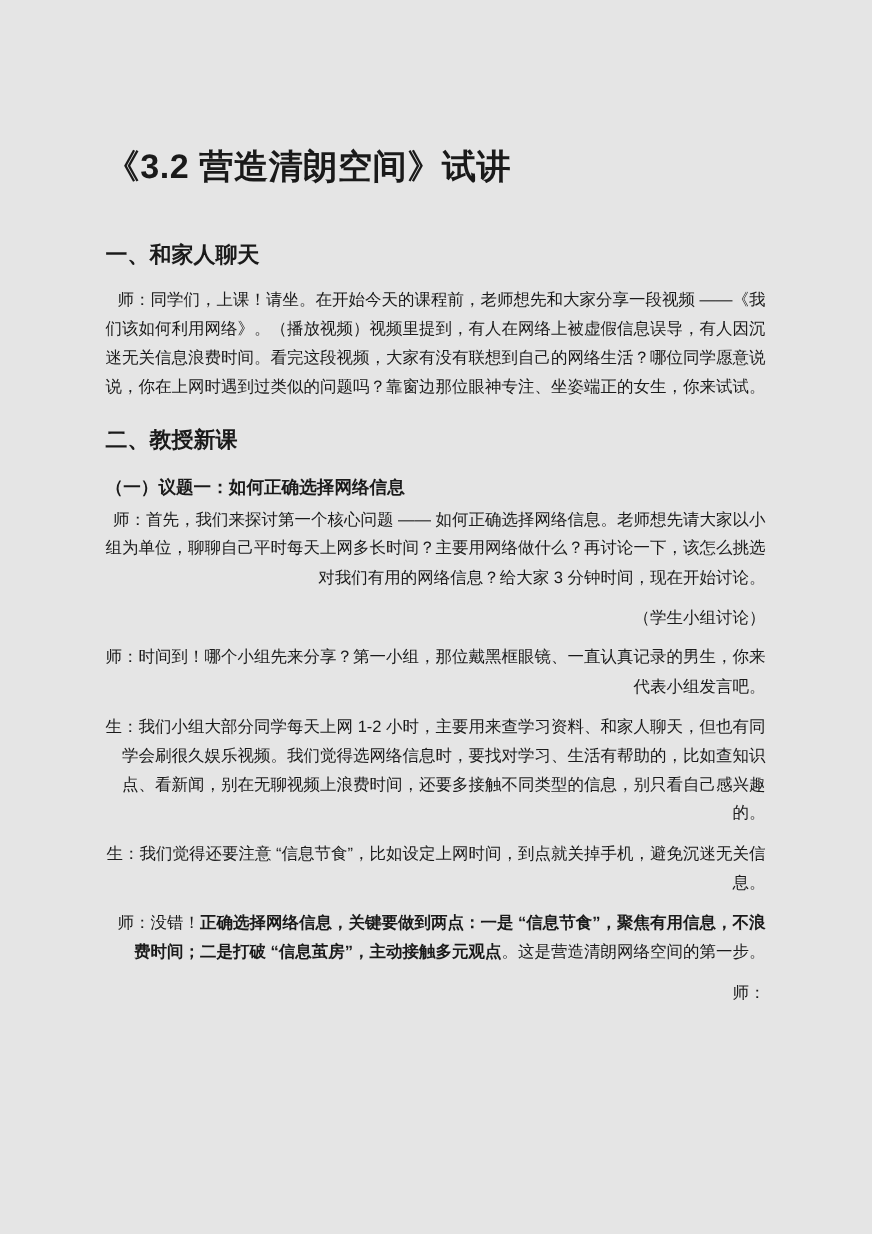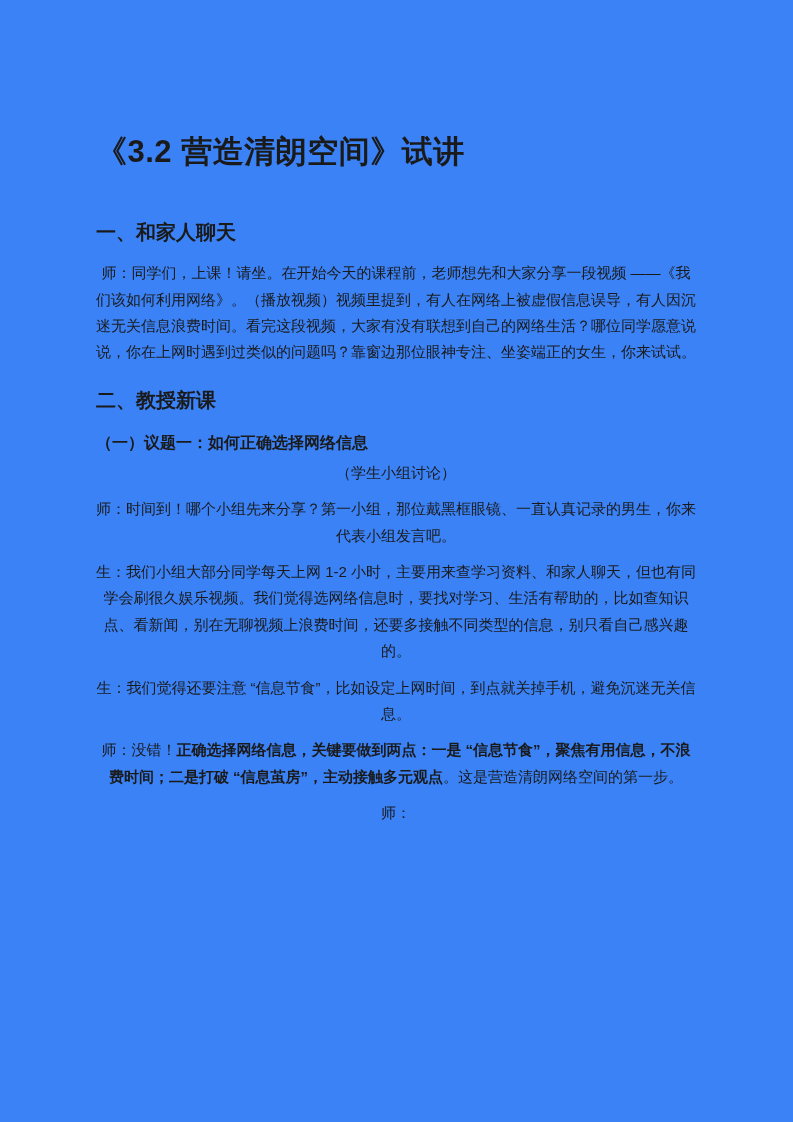--- a/index.html
+++ b/index.html
@@ -5,21 +5,21 @@
   html, body {
     margin: 0;
     padding: 0;
     background: #ffffff;
   }
   .page {
     position: relative;
     width: 793px;
     height: 1122px;
     box-sizing: border-box;
-    background: #3b82f6;
+    background: #e5e5e5;
     color: #1a1a1a;
     padding: 133px 97px 40px 96px;
     overflow: hidden;
     font-family: "Liberation Sans", "DejaVu Sans", sans-serif;
   }
   .doc-title {
     font-size: 31px;
     font-weight: 700;
     line-height: 1.2;
     margin: 0 0 48px 0;
@@ -35,35 +35,36 @@
     font-size: 16px;
     font-weight: 700;
     line-height: 1.5;
     margin: 18px 0 4px 0;
     font-family: Liberation Mono, monospace;
   }
   .para {
     font-size: 15px;
     line-height: 26.4px;
     margin: 0 0 10px 0;
-    text-align: center;
+    text-align: right;
     word-break: break-all;
   }
   .bold { font-weight: 700; }
 </style>
 </head>
 <body>
 
 <div class="page">
   <h1 class="doc-title">《3.2 营造清朗空间》试讲</h1>
   <div>
       <div class="h1"><span>一、和家人聊天</span></div>
       <p class="para"><span>师：同学们，上课！请坐。在开始今天的课程前，老师想先和大家分享一段视频 ——《我们该如何利用网络》。（播放视频）视频里提到，有人在网络上被虚假信息误导，有人因沉迷无关信息浪费时间。看完这段视频，大家有没有联想到自己的网络生活？哪位同学愿意说说，你在上网时遇到过类似的问题吗？靠窗边那位眼神专注、坐姿端正的女生，你来试试。</span></p>
       <div class="h1"><span>二、教授新课</span></div>
       <div class="h2"><span>（一）议题一：如何正确选择网络信息</span></div>
+      <p class="para"><span>师：首先，我们来探讨第一个核心问题 —— 如何正确选择网络信息。老师想先请大家以小组为单位，聊聊自己平时每天上网多长时间？主要用网络做什么？再讨论一下，该怎么挑选对我们有用的网络信息？给大家 3 分钟时间，现在开始讨论。</span></p>
       <p class="para"><span>（学生小组讨论）</span></p>
       <p class="para"><span>师：时间到！哪个小组先来分享？第一小组，那位戴黑框眼镜、一直认真记录的男生，你来代表小组发言吧。</span></p>
       <p class="para"><span>生：我们小组大部分同学每天上网 1-2 小时，主要用来查学习资料、和家人聊天，但也有同学会刷很久娱乐视频。我们觉得选网络信息时，要找对学习、生活有帮助的，比如查知识点、看新闻，别在无聊视频上浪费时间，还要多接触不同类型的信息，别只看自己感兴趣的。</span></p>
       <p class="para"><span>生：我们觉得还要注意 “信息节食”，比如设定上网时间，到点就关掉手机，避免沉迷无关信息。</span></p>
       <p class="para"><span>师：没错！</span><span class="bold">正确选择网络信息，关键要做到两点：一是 “信息节食”，聚焦有用信息，不浪费时间；二是打破 “信息茧房”，主动接触多元观点</span><span>。这是营造清朗网络空间的第一步。</span></p>
       <p class="para"><span>师：</span></p>
     </div>
 </div>
 
 </body></html>

